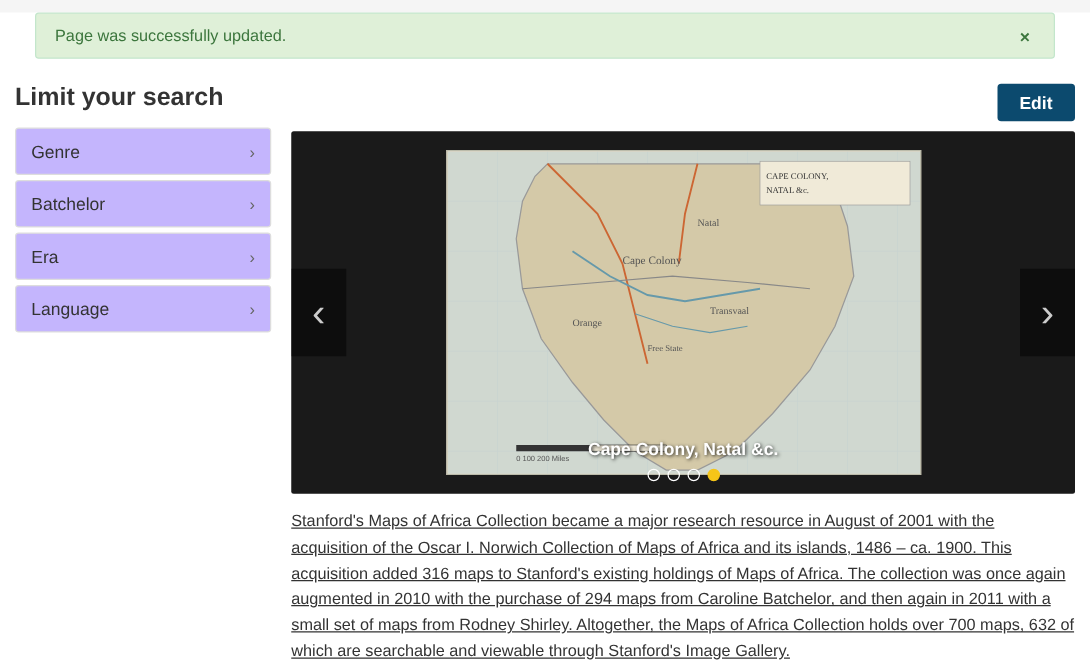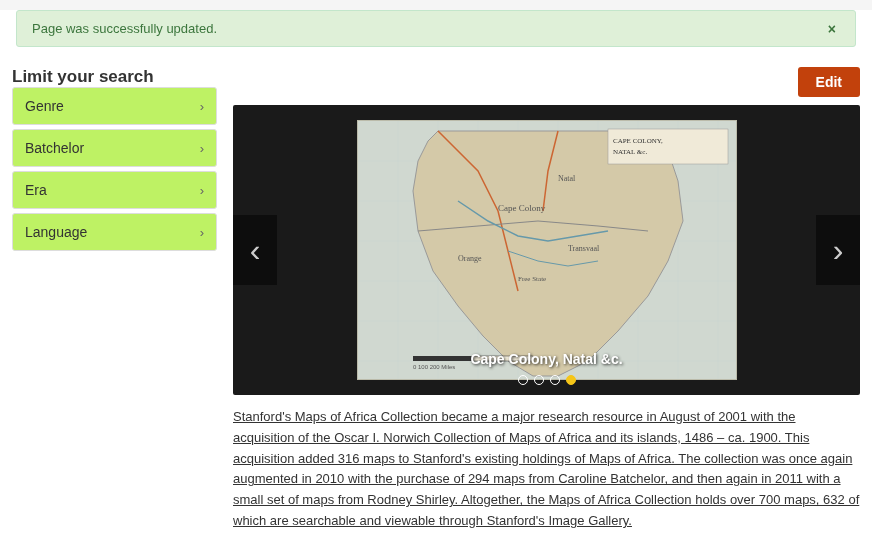--- a/index.html
+++ b/index.html
@@ -17,21 +17,21 @@
       padding: 0;
       min-height: 534px;
     }
 
     
     .success-banner {
       background: #dff0d8;
       border: 1px solid #c3e6cb;
       color: #3c763d;
       padding: 10px 15px;
-      margin: 10px 16px;
+      margin: 10px 28px;
       border-radius: 3px;
       display: flex;
       justify-content: space-between;
       align-items: center;
       font-size: 13px;
     }
 
     .success-banner-close {
       background: none;
       border: none;
@@ -50,27 +50,28 @@
       gap: 16px;
     }
 
     
     .sidebar {
       width: 205px;
       flex-shrink: 0;
     }
 
     .sidebar-title {
-      font-size: 17px;
+      font-size: 20px;
       font-weight: bold;
       color: #333;
+      margin-bottom: 12px;
     }
 
     .facet-item {
-      background: #bef264;
+      background: #c4b5fd;
       border: 1px solid #ddd;
       border-radius: 3px;
       margin-bottom: 4px;
       display: flex;
       justify-content: space-between;
       align-items: center;
       padding: 10px 12px;
       cursor: pointer;
       font-size: 14px;
       color: #333;
@@ -87,21 +88,21 @@
     }
 
     
     .edit-btn-row {
       display: flex;
       justify-content: flex-end;
       margin-bottom: 8px;
     }
 
     .edit-button {
-      background: #c2410c;
+      background: #0c4a6e;
       color: #fff;
       border: none;
       padding: 7px 18px;
       border-radius: 3px;
       cursor: pointer;
       font-size: 14px;
       font-weight: bold;
     }
 
     

